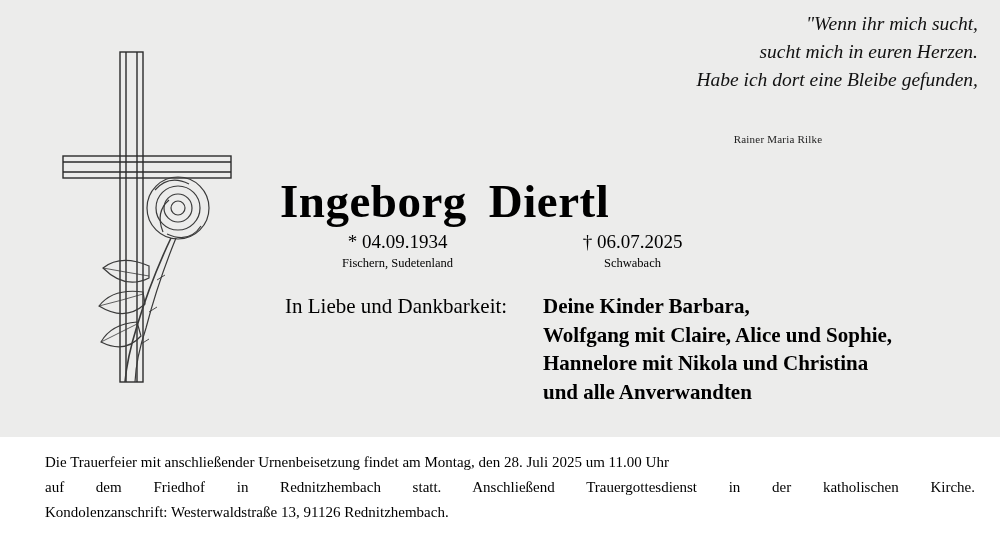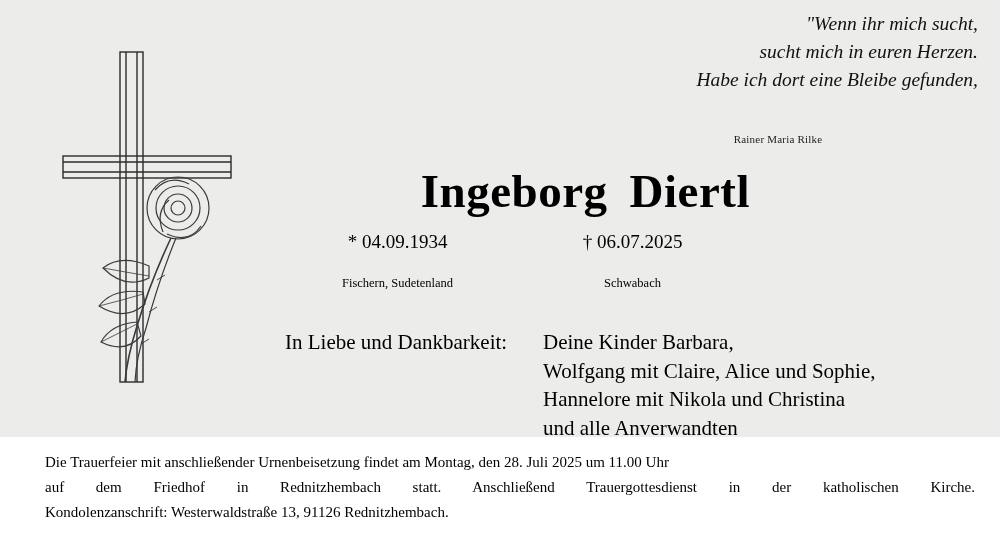--- a/index.html
+++ b/index.html
@@ -63,62 +63,61 @@
     position: absolute;
     left: 45px;
     top: 40px;
     width: 220px;
     height: 345px;
   }
   
   .name {
     position: absolute;
     left: 280px;
-    top: 164px;
+    top: 174px;
     width: 470px;
-    text-align: right;
+    text-align: left;
     font-size: 47px;
     font-weight: bold;
     letter-spacing: 0.5px;
     white-space: nowrap;
   }
   .name .gap { display: inline-block; width: 22px; }
   
   .dates {
     position: absolute;
     left: 280px;
     top: 230px;
     width: 470px;
     display: flex;
     justify-content: space-between;
   }
   .date-block { width: 50%; text-align: center; }
   .date-main { font-size: 19px; line-height: 24px; }
-  .date-place { font-size: 12.5px; line-height: 18px; margin-top: 20px; }
+  .date-place { font-size: 12.5px; line-height: 18px; }
   
   .dedication {
     position: absolute;
     left: 285px;
     top: 292px;
     width: 660px;
     font-size: 21px;
     line-height: 28.5px;
-    margin-top: 36px;
   }
   .ded-intro {
     display: inline-block;
     vertical-align: top;
     width: 258px;
   }
   .ded-names {
     display: inline-block;
     vertical-align: top;
     width: 395px;
   }
-  .ded-names span { display: block; white-space: nowrap; }
+  .ded-names span { display: block; white-space: nowrap; font-weight: bold; }
   
   .footer {
     position: absolute;
     left: 45px;
     top: 450px;
     width: 930px;
     font-size: 15px;
     line-height: 25px;
   }
   .footer-line { display: block; white-space: nowrap; }

